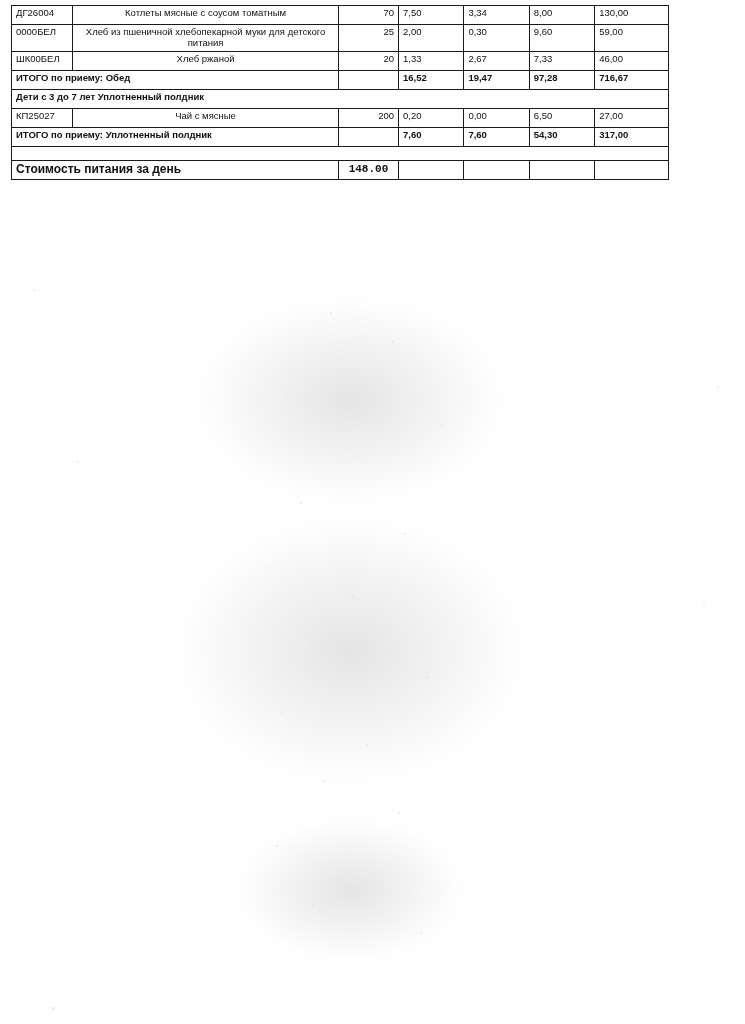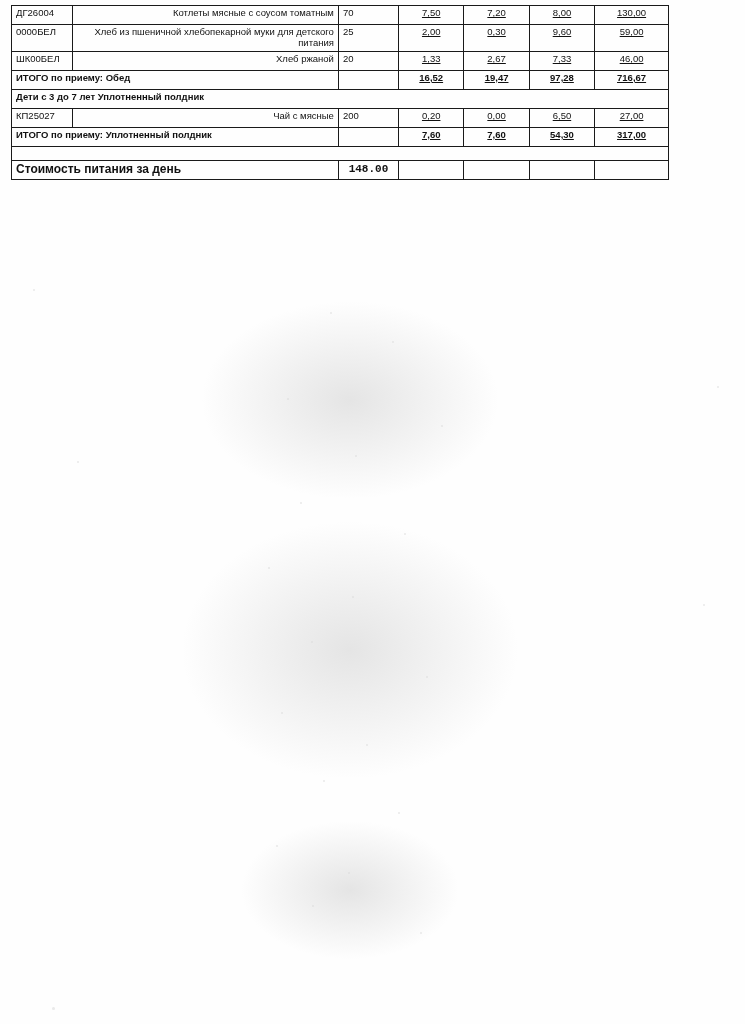--- a/index.html
+++ b/index.html
@@ -42,23 +42,23 @@
   
   col.c-code  { width: 58px; }
   col.c-name  { width: 252px; }
   col.c-vih   { width: 57px; }
   col.c-bel   { width: 62px; }
   col.c-zhir  { width: 62px; }
   col.c-ugl   { width: 62px; }
   col.c-kal   { width: 70px; }
 
   td.code  { text-align: left; white-space: nowrap; }
-  td.name  { text-align: right; }
-  td.num   { text-align: center; text-decoration: underline; }
-  td.center{ text-align: left; }
+  td.name  { text-align: center; }
+  td.num   { text-align: left; }
+  td.center{ text-align: right; }
 
   tr.total td {
     font-weight: bold;
   }
   tr.section td {
     font-weight: bold;
     text-align: left;
     border-left: 1px solid #1a1a1a;
     border-right: 1px solid #1a1a1a;
   }
@@ -119,21 +119,21 @@
         <col class="c-zhir">
         <col class="c-ugl">
         <col class="c-kal">
     </colgroup>
     <tbody>
       <tr>
         <td class="code">ДГ26004</td>
         <td class="name">Котлеты мясные с соусом томатным</td>
         <td class="center">70</td>
         <td class="num">7,50</td>
-        <td class="num">7,20</td>
+        <td class="num">3,34</td>
         <td class="num">8,00</td>
         <td class="num">130,00</td>
       </tr>
       <tr>
         <td class="code">0000БЕЛ</td>
         <td class="name">Хлеб из пшеничной хлебопекарной муки для детского питания</td>
         <td class="center">25</td>
         <td class="num">2,00</td>
         <td class="num">0,30</td>
         <td class="num">9,60</td>

